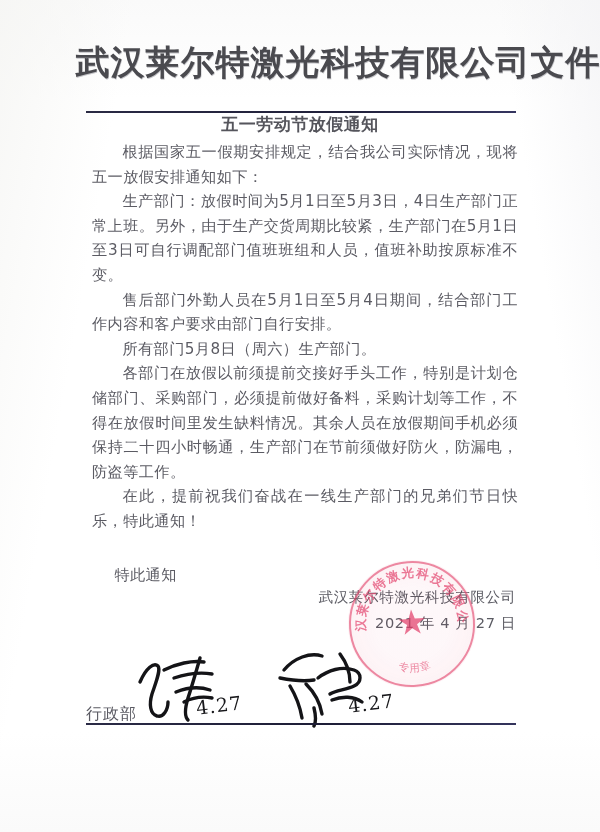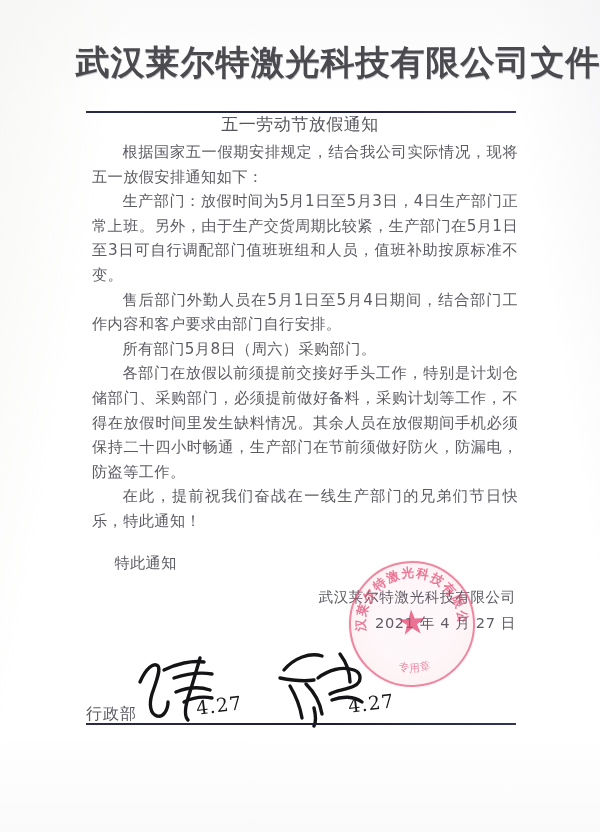--- a/index.html
+++ b/index.html
@@ -58,21 +58,21 @@
     background: linear-gradient(90deg, #2a2a44 0%, #20203a 60%, #353560 100%);
   }
 
   .doc-subtitle {
     position: absolute;
     top: 113px;
     left: 0;
     width: 600px;
     text-align: center;
     font-family: "DejaVu Serif", serif;
-    font-weight: normal;
+    font-weight: bold;
     font-size: 17px;
     color: #55555c;
     letter-spacing: 0.5px;
     white-space: nowrap;
   }
 
   .body-text {
     position: absolute;
     top: 140px;
     left: 84px;
@@ -84,21 +84,21 @@
     text-align: justify;
     letter-spacing: 0.4px;
   }
 
   .para {
     margin: 0 0 0 8px;
     text-indent: 2em;
   }
 
   .para-closing {
-    margin-top: 17px;
+    margin-top: 29px;
     text-indent: 2em;
   }
 
   .sign-block {
     position: absolute;
     top: 584px;
     left: 0;
     width: 600px;
     font-family: "DejaVu Sans", sans-serif;
     font-size: 14.6px;
@@ -197,21 +197,21 @@
   <div class="doc-title">武汉莱尔特激光科技有限公司文件</div>
 
   <div class="rule-top"></div>
 
   <div class="doc-subtitle">五一劳动节放假通知</div>
 
   <div class="body-text">
     <p class="para">根据国家五一假期安排规定，结合我公司实际情况，现将五一放假安排通知如下：</p>
     <p class="para">生产部门：放假时间为5月1日至5月3日，4日生产部门正常上班。另外，由于生产交货周期比较紧，生产部门在5月1日至3日可自行调配部门值班班组和人员，值班补助按原标准不变。</p>
     <p class="para">售后部门外勤人员在5月1日至5月4日期间，结合部门工作内容和客户要求由部门自行安排。</p>
-    <p class="para">所有部门5月8日（周六）采购部门。</p>
+    <p class="para">所有部门5月8日（周六）生产部门。</p>
     <p class="para">各部门在放假以前须提前交接好手头工作，特别是计划仓储部门、采购部门，必须提前做好备料，采购计划等工作，不得在放假时间里发生缺料情况。其余人员在放假期间手机必须保持二十四小时畅通，生产部门在节前须做好防火，防漏电，防盗等工作。</p>
     <p class="para">在此，提前祝我们奋战在一线生产部门的兄弟们节日快乐，特此通知！</p>
     <p class="para-closing">特此通知</p>
   </div>
 
   <div class="sign-block">
     <div class="sign-company">武汉莱尔特激光科技有限公司</div>
     <div class="sign-date">2021 年 4 月 27 日</div>
   </div>
 

